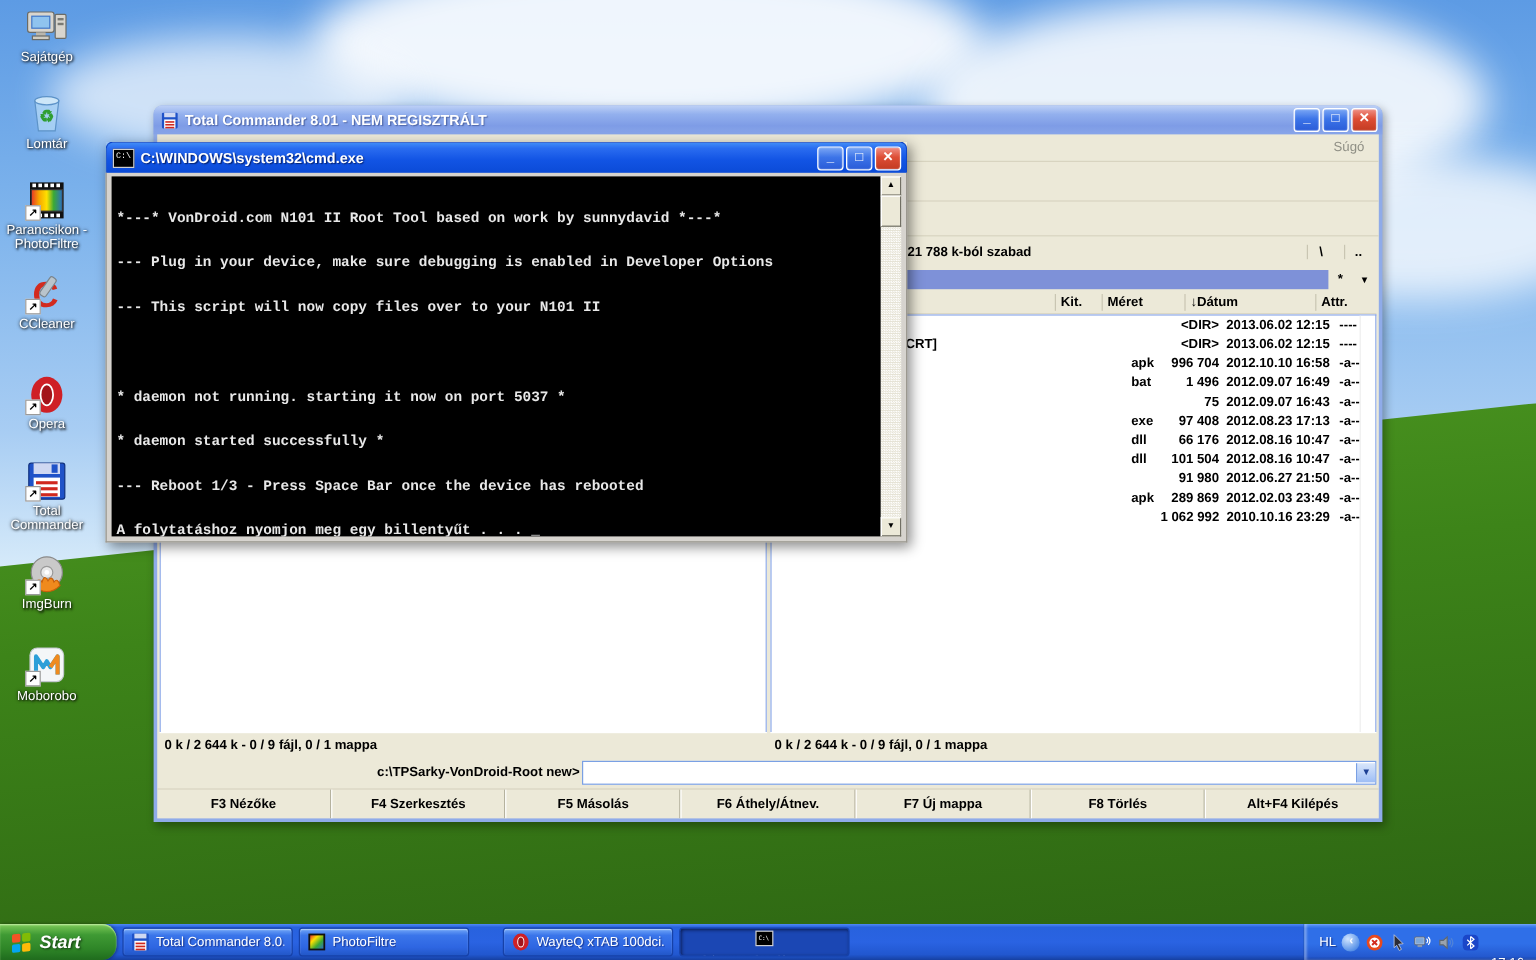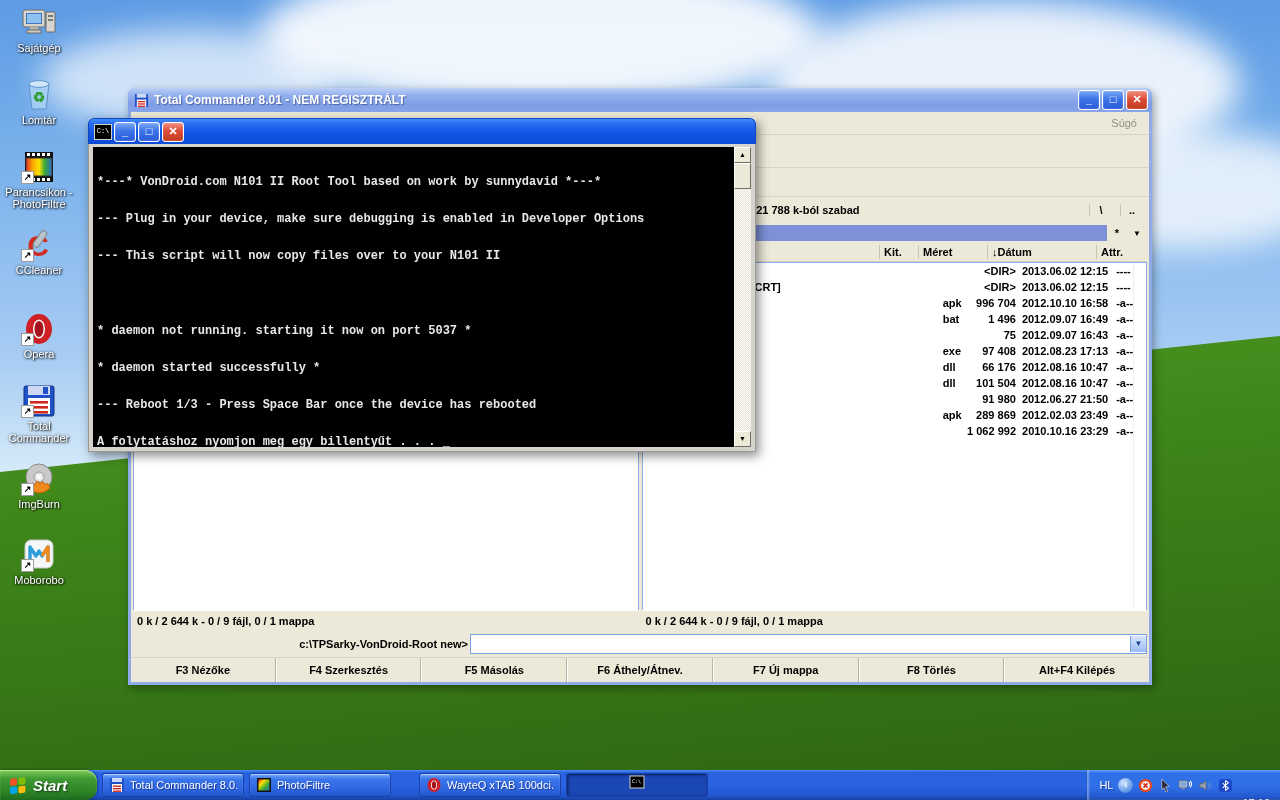--- a/index.html
+++ b/index.html
@@ -67,21 +67,21 @@
   .fsize{width:64px;text-align:right;}
   .fdate{width:104px;padding-left:6px;}
   .fattr{width:40px;padding-left:8px;}
   .col-name{flex:1;border-left:none !important;}
   .col-ext{width:34px;}
   .col-size{width:64px;}
   .col-date{width:104px;}
   .col-attr{width:46px;}
   .p-status{height:20px;font-size:11px;font-weight:bold;display:flex;align-items:center;
     padding:0 4px;border-top:1px solid #fff;}
-  .tc-cmdline{height:26px;display:flex;align-items:center;font-size:11px;font-weight:bold;}
+  .tc-cmdline{height:26px;display:flex;align-items:center;font-size:11px;font-weight:bold;padding-left:15px;}
   .cmd-prompt{width:337px;text-align:right;white-space:nowrap;}
   .combo{flex:1;height:18px;margin:0 2px 0 2px;background:#fff;border:1px solid #7aa0e4;
     display:flex;align-items:center;}
   .combo input{flex:1;border:none;outline:none;height:14px;font-size:11px;background:transparent;}
   .combo-btn{width:15px;height:16px;background:linear-gradient(180deg,#d8e6fb,#9dbdf5);
     border-left:1px solid #7aa0e4;color:#1c3f94;font-size:8px;text-align:center;line-height:16px;}
   .tc-fkeys{height:24px;display:flex;align-items:stretch;border-top:1px solid #d8d4c0;}
   .fkey{flex:1;display:flex;align-items:center;justify-content:center;font-size:11px;font-weight:bold;
     border-right:1px solid #b5b29e;border-left:1px solid #fff;text-align:right;}
   .fkey:first-child{border-left:none;} .fkey:last-child{border-right:none;}
@@ -437,20 +437,21 @@
         <div class="fkey">F7 Új mappa</div>
         <div class="fkey">F8 Törlés</div>
         <div class="fkey">Alt+F4 Kilépés</div>
       </div>
     </div>
   </div>
 
   <div class="cmd-window">
     <div class="cmd-title">
       <span class="cmd-icon">C:\</span>
+      <span class="cmd-title-text">C:\WINDOWS\system32\cmd.exe</span>
       <span class="winbtn">_</span>
       <span class="winbtn">□</span>
       <span class="winbtn close">✕</span>
     </div>
     <div class="cmd-body">
       <div class="cmd-inner">
         <div class="cmd-text">
           <div class="cmd-line">*---* VonDroid.com N101 II Root Tool based on work by sunnydavid *---*</div>
           <div class="cmd-line">--- Plug in your device, make sure debugging is enabled in Developer Options</div>
           <div class="cmd-line">--- This script will now copy files over to your N101 II</div>

